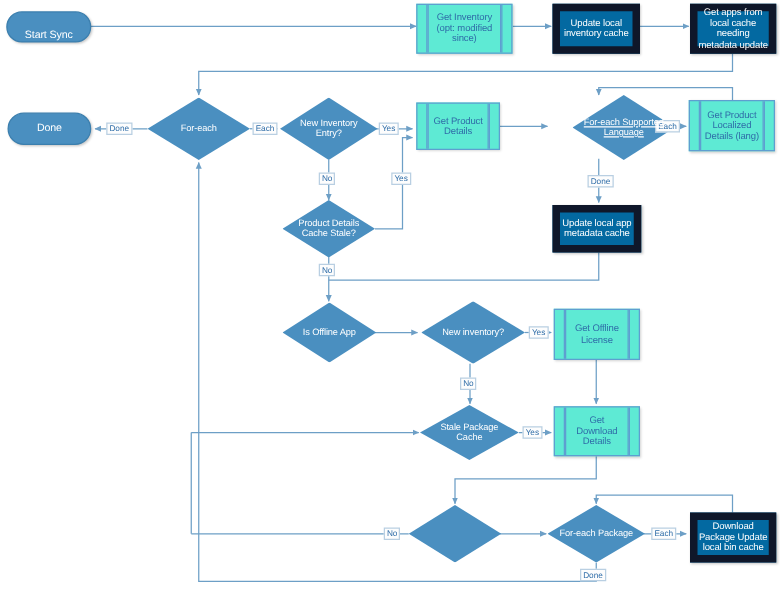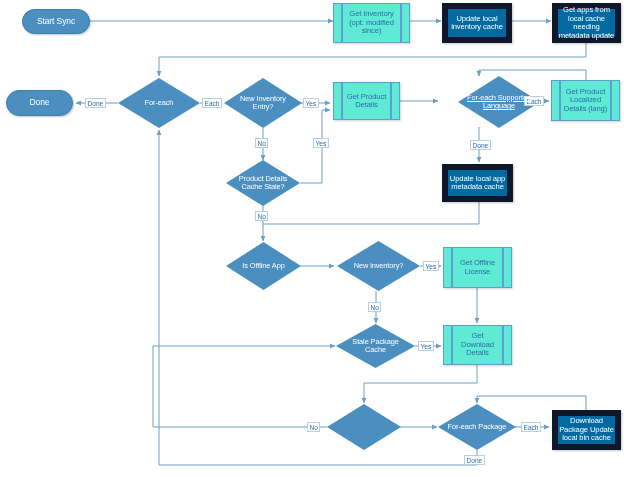--- a/index.html
+++ b/index.html
@@ -101,21 +101,21 @@
       <path d="M515,427 L549,427" marker-end="url(#ah)"></path>
 
       <path d="M586,410 L586,396 L477,396 L477,403" marker-end="url(#ah)"></path>
 
       <path d="M477,450 L477,465 L159,465 L159,130" marker-end="url(#ah)"></path>
 
       <path d="M153,346 L153,427"></path>
     </g>
   </svg>
 
-  <div class="node term" style="left:22px;top:9px;width:68px;height:25px;">
+  <div class="node term" style="left:5px;top:9px;width:68px;height:25px;align-items:flex-end;">
     <span>Start Sync</span>
   </div>
 
   <div class="node term" style="left:6px;top:90px;width:67px;height:26px;">
     <span>Done</span>
   </div>
 
   <div class="node pproc" style="left:333px;top:3px;width:77px;height:40px;">
     <span class="bar-l"></span>
     <span class="bar-r"></span>

